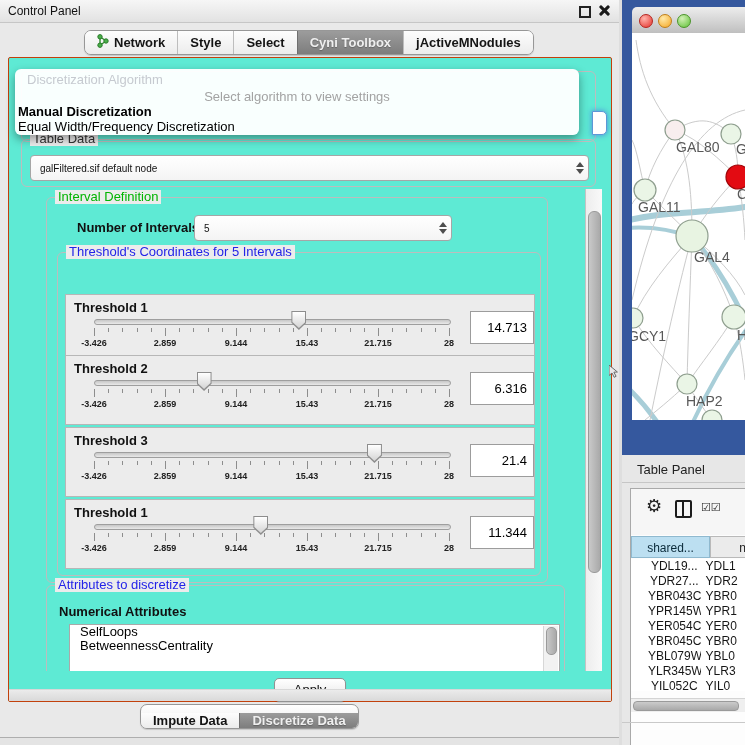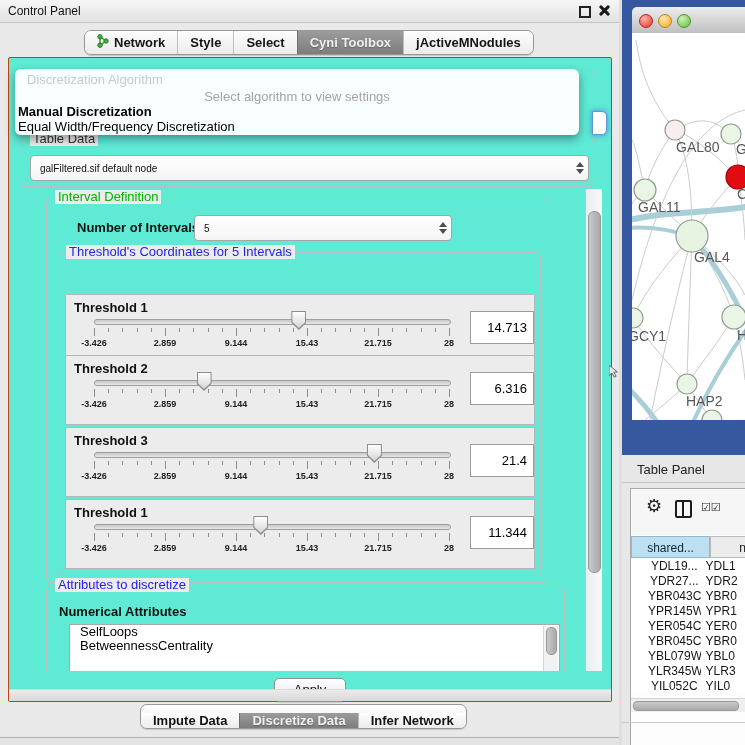--- a/index.html
+++ b/index.html
@@ -383,23 +383,20 @@
 
     <div id="apply-btn">Apply</div>
   </div>
 
   <div id="bottom-tabs" class="segbar">
       <div class="seg">
         <span>Impute Data</span>
       </div>
       <div class="seg sel">
         <span>Discretize Data</span>
-      </div>
-      <div class="seg">
-        <span>Infer Network</span>
       </div>
     </div>
   <div id="cp-bottom-line"></div>
 </div>
 
 <div id="net-frame">
   <div id="mac-window">
     <div class="mac-titlebar">
       <span class="tl red"></span>
       <span class="tl yellow"></span>

